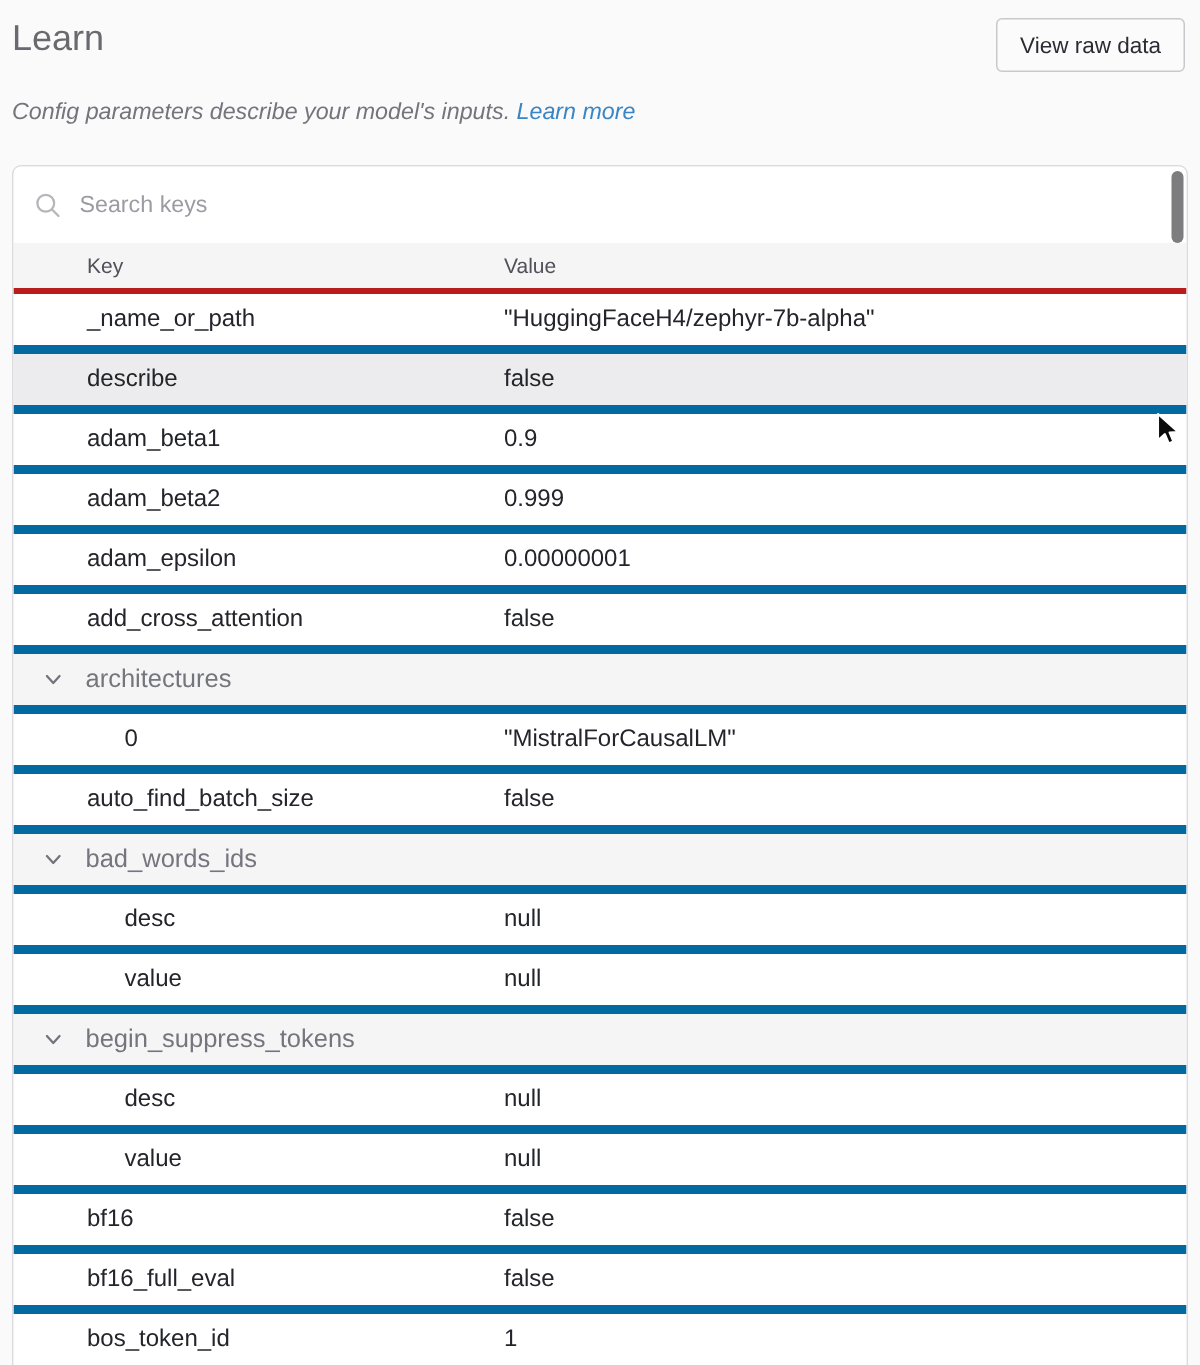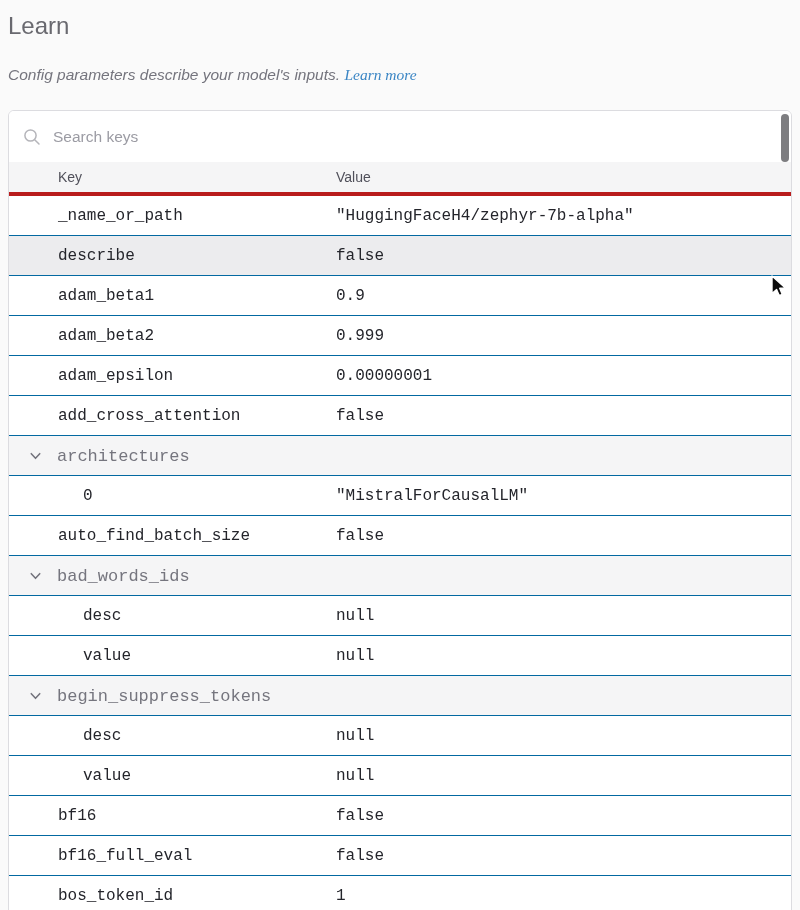--- a/index.html
+++ b/index.html
@@ -22,21 +22,21 @@
     font-family: "Liberation Sans", sans-serif;
     font-size: 15px; color: #2b2c33;
     background: #fbfbfb;
     border: 1px solid #c9c9cd; border-radius: 4px;
     height: 36px; padding: 0 15px; cursor: pointer;
   }
   .subtitle {
     position: absolute; left: 8px; top: 66px;
     font-style: italic; font-size: 15.5px; color: #74747d; margin: 0;
   }
-  .subtitle a { text-decoration: none; cursor: pointer; font-family: Liberation Serif, serif; }
+  .subtitle a { text-decoration: none; cursor: pointer; }
   
   .card {
     position: absolute; left: 8px; top: 110px;
     width: 784px; height: 838px;
     background: #ffffff;
     border: 1px solid #dcdce0; border-radius: 6px;
     overflow: hidden;
   }
   .search-row {
     height: 51px; display: flex; align-items: center;
@@ -53,23 +53,22 @@
   .table-header {
     height: 34px; background: #f5f5f6;
     border-bottom: 4px solid #b91c1c;
     position: relative; font-size: 14px; color: #50505a;
   }
   .table-header .col-key   { position: absolute; left: 49px;  top: 50%; transform: translateY(-50%); }
   .table-header .col-value { position: absolute; left: 327px; top: 50%; transform: translateY(-50%); }
   .table-body { position: relative; }
   .row {
     height: 40px; position: relative;
-    background: #fff; border-bottom: 1px solid #0369a1;
+    background: #fff; border-bottom: 6px solid #0369a1;
     cursor: pointer;
-    font-family: Liberation Mono, monospace;
   }
   .row .key {
     position: absolute; left: 49px; top: 50%; transform: translateY(-50%);
     font-size: 16px; color: #24252b; white-space: nowrap;
   }
   .row .value {
     position: absolute; left: 327px; top: 50%; transform: translateY(-50%);
     font-size: 16px; color: #24252b; white-space: nowrap;
   }
   .row.child .key { left: 74px; }
@@ -88,20 +87,21 @@
   .mouse-cursor {
     position: absolute; left: 769px; top: 274px;
     width: 18px; height: 24px; z-index: 50; pointer-events: none;
   }
 </style>
 </head>
 <body>
 
 <div class="page-header">
   <h1 class="page-title">Learn</h1>
+  <button class="view-raw-btn">View raw data</button>
 </div>
 
 <p class="subtitle"><span>Config parameters describe your model's inputs. </span><a id="learn-more-link" style="color: rgb(58, 133, 196);">Learn more</a></p>
 
 <div class="card">
   <div class="search-row">
     <svg class="search-icon" width="18" height="18" viewBox="0 0 18 18">
       <circle cx="7.5" cy="7.5" r="5.6" fill="none" stroke="#b5b5ba" stroke-width="1.5"></circle>
       <line x1="11.7" y1="11.7" x2="16" y2="16" stroke="#b5b5ba" stroke-width="1.5" stroke-linecap="round"></line>
     </svg>

